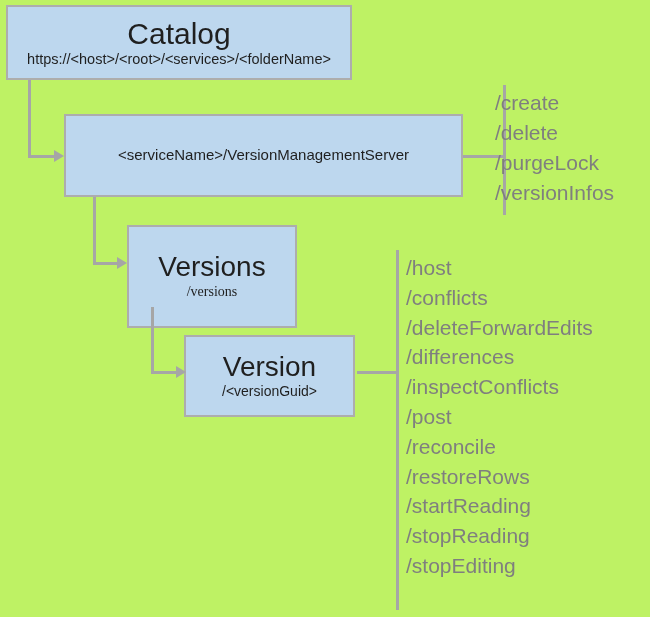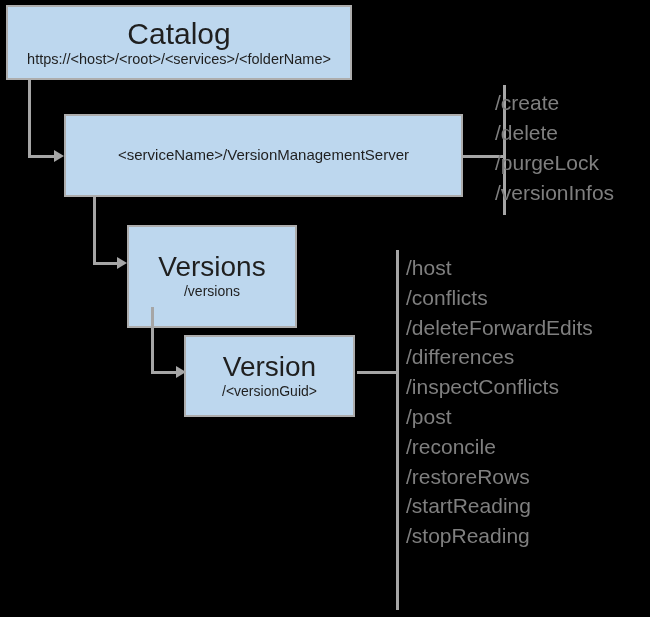--- a/index.html
+++ b/index.html
@@ -5,21 +5,21 @@
   html, body {
     margin: 0;
     padding: 0;
     background: #ffffff;
     font-family: "Liberation Sans", sans-serif;
   }
   .canvas {
     position: relative;
     width: 650px;
     height: 617px;
-    background: #000000;
+    background: #bef264;
     overflow: hidden;
   }
   .node {
     position: absolute;
     box-sizing: border-box;
     background: var(--box-fill, #bdd7ee);
     border: 2px solid var(--box-border, #adadad);
     display: flex;
     flex-direction: column;
     align-items: center;
@@ -38,21 +38,21 @@
   #node-catalog   { left: 6px;   top: 5px;   width: 346px; height: 75px; }
   #node-catalog .node-title { font-size: 30px; }
   #node-catalog .node-subtitle { font-size: 14.5px; }
 
   #node-vms       { left: 64px;  top: 114px; width: 399px; height: 83px; }
   #node-vms .node-title { font-size: 28px; }
   #node-vms .node-subtitle { font-size: 15px; }
 
   #node-versions  { left: 127px; top: 225px; width: 170px; height: 103px; }
   #node-versions .node-title { font-size: 28px; }
-  #node-versions .node-subtitle { font-size: 14px; }
+  #node-versions .node-subtitle { font-size: 14px; font-family: Liberation Serif, serif; }
 
   #node-version   { left: 184px; top: 335px; width: 171px; height: 82px; }
   #node-version .node-title { font-size: 28px; }
   #node-version .node-subtitle { font-size: 14px; }
 
   .seg {
     position: absolute;
     background: var(--connector, #a6a6a6);
   }
   .arrow {
@@ -157,15 +157,16 @@
       <div class="op">/host</div>
       <div class="op">/conflicts</div>
       <div class="op">/deleteForwardEdits</div>
       <div class="op">/differences</div>
       <div class="op">/inspectConflicts</div>
       <div class="op">/post</div>
       <div class="op">/reconcile</div>
       <div class="op">/restoreRows</div>
       <div class="op">/startReading</div>
       <div class="op">/stopReading</div>
+      <div class="op">/stopEditing</div>
     </div>
 
 </div>
 
 </body></html>

